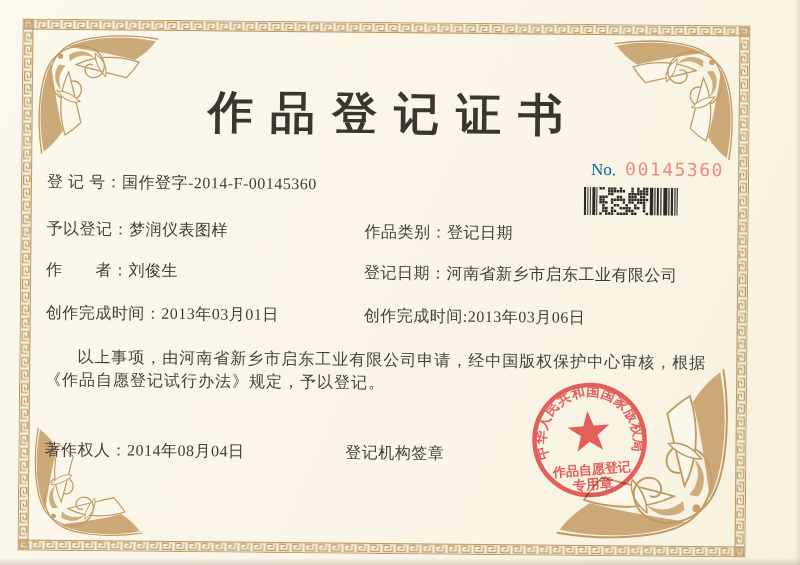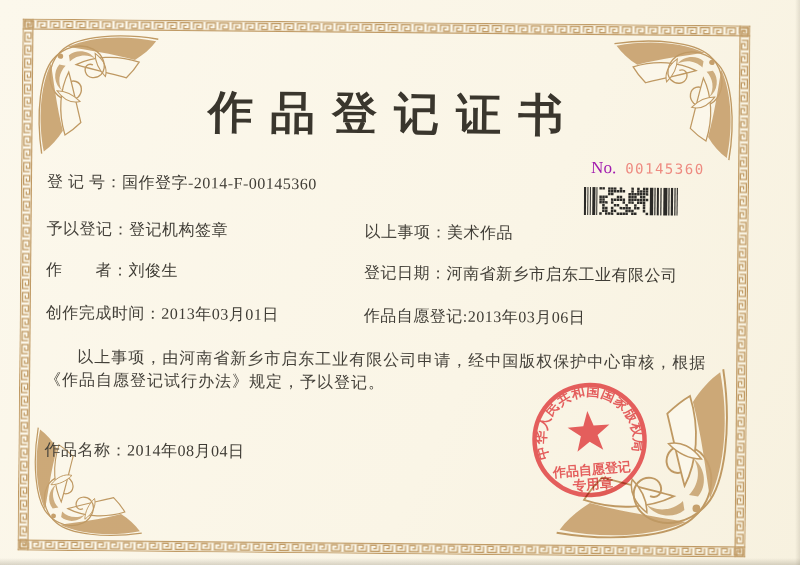--- a/index.html
+++ b/index.html
@@ -13,22 +13,22 @@
     position:absolute;left:20px;top:22px;width:728px;height:532px;
     transform:rotate(.55deg);
   }
   .frame-svg,.orn-svg{position:absolute;left:0;top:0;width:728px;height:532px;pointer-events:none}
   .title{
     position:absolute;left:0;right:0;top:62px;text-align:center;
     font-size:45px;font-weight:bold;color:#3a362d;
     letter-spacing:17px;text-indent:17px;white-space:nowrap;
   }
   .serial{position:absolute;left:570px;top:134px;display:flex;align-items:baseline;white-space:nowrap}
-  .serial .no-lbl{font-size:17px;color:#a21caf}
-  .serial .no-val{font-family:"DejaVu Sans Mono",monospace;font-size:14px;color:#ee8a80;letter-spacing:1.5px;margin-left:9px}
+  .serial .no-lbl{font-size:17px;color:#0369a1}
+  .serial .no-val{font-family:"DejaVu Sans Mono",monospace;font-size:18px;color:#ee8a80;letter-spacing:1.5px;margin-left:9px}
   .barcode{position:absolute;left:563px;top:163px;width:94px;height:28px}
   .barcode rect{fill:#2b2a27}
   .row{position:absolute;font-size:16px;white-space:nowrap;letter-spacing:.5px;color:#44413a}
   .row .val{color:#3f3c35}
   .statement{
     position:absolute;left:26px;top:327px;width:672px;
     font-size:16px;line-height:22.5px;letter-spacing:1px;
     text-indent:2em;color:#44413a;
   }
   .seal-svg{position:absolute;left:501px;top:346px;width:140px;height:140px;mix-blend-mode:multiply;opacity:.93}
@@ -202,44 +202,47 @@
         <rect x="90.5" y="0" width="1.2" height="28"></rect>
         <rect x="92.8" y="0" width="1.2" height="28"></rect>
       </g>
   </svg>
 
   <div class="row" style="left:26px;top:153px">
     <span class="lbl">登 记 号：</span><span class="val">国作登字-2014-F-00145360</span>
   </div>
 
   <div class="row" style="left:26px;top:200px">
-    <span class="lbl">予以登记：</span><span class="val">登记机构签章</span>
+    <span class="lbl">予以登记：</span><span class="val">梦润仪表图样</span>
   </div>
   <div class="row" style="left:344px;top:200px">
-    <span class="lbl">以上事项：</span><span class="val">美术作品</span>
+    <span class="lbl">作品类别：</span><span class="val">登记日期</span>
   </div>
 
   <div class="row" style="left:26px;top:241px">
     <span class="lbl">作　　者：</span><span class="val">刘俊生</span>
   </div>
   <div class="row" style="left:344px;top:241px">
     <span class="lbl">登记日期：</span><span class="val">河南省新乡市启东工业有限公司</span>
   </div>
 
   <div class="row" style="left:26px;top:284px">
     <span class="lbl">创作完成时间：</span><span class="val">2013年03月01日</span>
   </div>
   <div class="row" style="left:344px;top:284px">
-    <span class="lbl">作品自愿登记:</span><span class="val">2013年03月06日</span>
+    <span class="lbl">创作完成时间:</span><span class="val">2013年03月06日</span>
   </div>
 
   <div class="statement">以上事项，由河南省新乡市启东工业有限公司申请，经中国版权保护中心审核，根据《作品自愿登记试行办法》规定，予以登记。</div>
 
   <div class="row" style="left:26px;top:421px">
-    <span class="lbl">作品名称：</span><span class="val">2014年08月04日</span>
+    <span class="lbl">著作权人：</span><span class="val">2014年08月04日</span>
+  </div>
+  <div class="row" style="left:327px;top:421px">
+    <span class="lbl">登记机构签章</span>
   </div>
 
   <svg class="seal-svg" viewBox="0 0 140 140">
     <g transform="rotate(-5 70 70)">
       <circle cx="70" cy="70" r="55" fill="none" stroke-width="4.5" stroke="#e25252"></circle>
       <defs>
         <path id="sealArc" d="M 29,86 A 44 44 0 1 1 111,86" fill="none"></path>
       </defs>
       <text font-size="13.5" font-weight="bold" letter-spacing="0.5" font-family="Liberation Sans, sans-serif" fill="#e25252">
         <textPath href="#sealArc" startOffset="50%" text-anchor="middle">中华人民共和国国家版权局</textPath>

